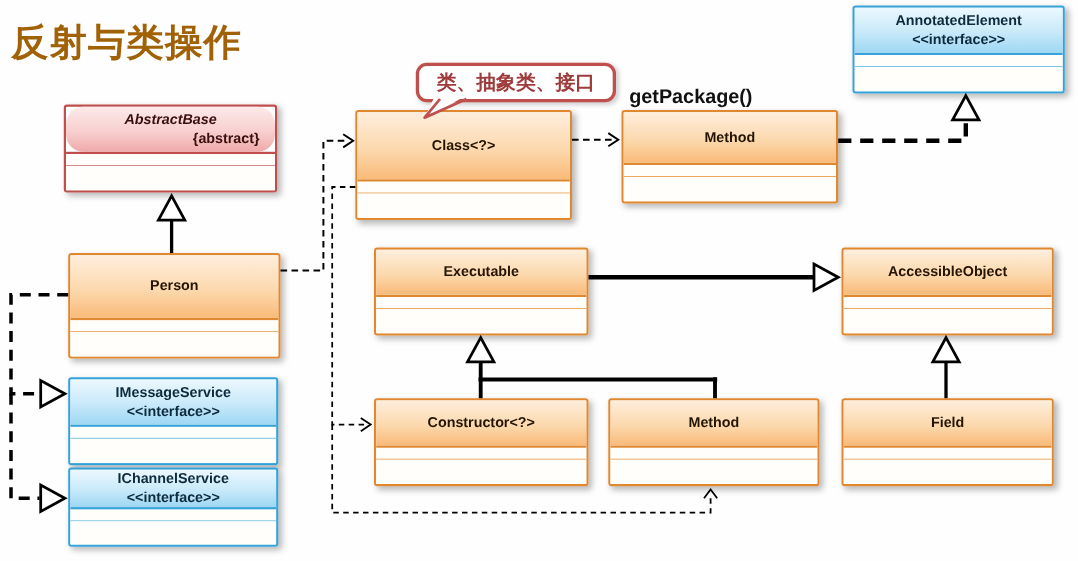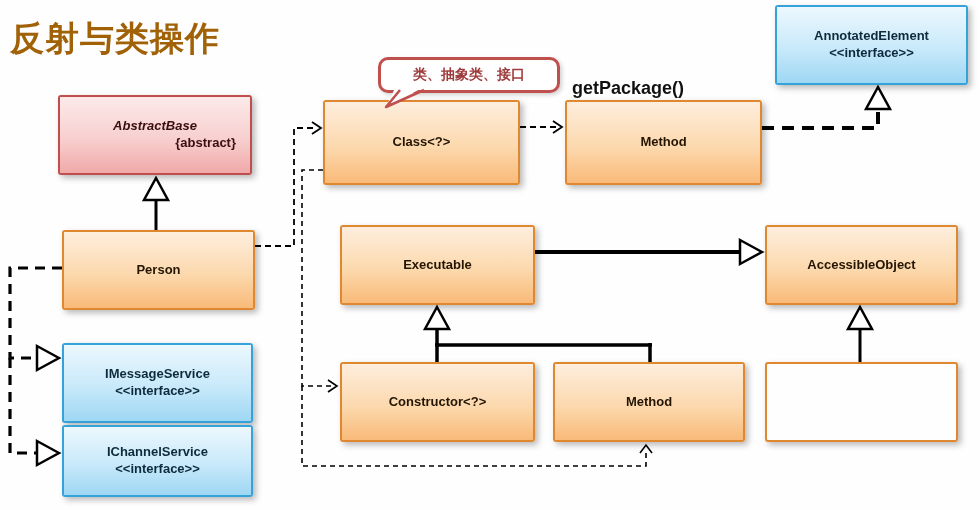--- a/index.html
+++ b/index.html
@@ -1,67 +1,67 @@
 <!DOCTYPE html>
 <html><head>
 <meta charset="utf-8">
 <style>
   * { margin:0; padding:0; box-sizing:border-box; }
   body { background:#ffffff; font-family:"Liberation Sans", sans-serif; }
   .stage { position:relative; width:980px; height:510px; background:#fefefe; overflow:hidden; }
 
   .page-title { position:absolute; left:10px; top:16px; font-size:34px; font-weight:700; color:#a16207; letter-spacing:1px; }
 
-  .uml-box { position:absolute; display:flex; border-radius:3px; box-shadow:3px 3px 6px rgba(0,0,0,0.28); z-index:2; }
+  .uml-box { position:absolute; display:flex; flex-direction:column; border-radius:3px; box-shadow:3px 3px 6px rgba(0,0,0,0.28); z-index:2; }
   .uml-head { flex:1; display:flex; flex-direction:column; justify-content:center; align-items:center; font-weight:700; font-size:13px; color:#241503; line-height:1.3; }
   .uml-row1 { height:13px; background:#fffefb; }
   .uml-row2 { height:22px; background:#fffefb; }
 
   .orange { border:2px solid #e0882f; }
   .orange .uml-head { background:linear-gradient(to bottom,#feeedd 0%,#fcd9ae 55%,#f9ba79 100%); }
   .orange .uml-row1 { border-top:2px solid #e0882f; border-bottom:1.5px solid #eda763; }
   .orange .uml-row2 { }
 
   .blue { border:2px solid #35a3d9; }
   .blue .uml-head { background:linear-gradient(to bottom,#ecf8fe 0%,#c8e9fa 55%,#9ed7f3 100%); color:#0d2b3d; }
   .blue .uml-row1 { border-top:2px solid #35a3d9; border-bottom:1.5px solid #7cc5e8; }
 
   .pink { border:2px solid #bf4e4c; }
-  .pink .uml-head { background:linear-gradient(to bottom,#fceaea 0%,#f8cfcf 55%,#f0a9a9 100%); color:#3a0f0f; }
+  .pink .uml-head { background:linear-gradient(to bottom,#fceaea 0%,#f8cfcf 55%,#f0a9a9 100%); color:#3a0f0f;border-radius:16px; }
   .pink .uml-row1 { border-top:2px solid #bf4e4c; border-bottom:1.5px solid #d98f8d; }
 
   .name-line { width:100%; text-align:center; }
   .name-italic { font-style:italic; }
   .stereo-line { width:100%; text-align:center; }
   .stereo-right { text-align:right; padding-right:14px; }
 
   .connector-layer { position:absolute; left:0; top:0; width:980px; height:510px; z-index:6; pointer-events:none; }
 
-  .callout { position:absolute; left:378px; top:57px; width:182px; height:36px; border:3px solid #c0504d; border-radius:10px; background:#ffffff; z-index:7; display:flex; align-items:center; justify-content:center; font-size:14px; font-weight:700; color:#9e3b3b; box-shadow:2px 2px 4px rgba(0,0,0,0.18); }
+  .callout { position:absolute; left:378px; top:57px; width:182px; height:36px; border:3px solid #c0504d; border-radius:10px; background:#ffffff; z-index:7; display:flex; align-items:center; justify-content:center; font-size:18px; font-weight:700; color:#9e3b3b; box-shadow:2px 2px 4px rgba(0,0,0,0.18); }
   .callout-tail-svg { position:absolute; left:0; top:0; width:980px; height:510px; z-index:8; pointer-events:none; }
 
   .free-label { position:absolute; font-weight:700; font-size:18px; color:#111111; z-index:4; }
 </style>
 </head>
 <body>
 
 <div class="stage">
 
   <div class="page-title">反射与类操作</div>
 
   <div class="uml-box pink" style="left:58px;top:95px;width:194px;height:80px">
     <div class="uml-head">
       <div class="name-line name-italic">AbstractBase</div>
       <div class="stereo-line stereo-right">{abstract}</div>
     </div>
     <div class="uml-row1"></div>
     <div class="uml-row2"></div>
   </div>
 
-  <div class="uml-box orange" style="left:62px;top:230px;width:193px;height:80px">
+  <div class="uml-box orange" style="left:62px;top:230px;width:193px;height:96px">
     <div class="uml-head">
       <div class="name-line">Person</div>
     </div>
     <div class="uml-row1"></div>
     <div class="uml-row2"></div>
   </div>
 
   <div class="uml-box blue" style="left:62px;top:343px;width:191px;height:80px">
     <div class="uml-head">
       <div class="name-line">IMessageService</div>
@@ -73,21 +73,21 @@
 
   <div class="uml-box blue" style="left:62px;top:425px;width:191px;height:72px">
     <div class="uml-head">
       <div class="name-line">IChannelService</div>
       <div class="stereo-line">&lt;&lt;interface&gt;&gt;</div>
     </div>
     <div class="uml-row1"></div>
     <div class="uml-row2"></div>
   </div>
 
-  <div class="uml-box orange" style="left:323px;top:100px;width:197px;height:85px">
+  <div class="uml-box orange" style="left:323px;top:100px;width:197px;height:100px">
     <div class="uml-head">
       <div class="name-line">Class&lt;?&gt;</div>
     </div>
     <div class="uml-row1"></div>
     <div class="uml-row2"></div>
   </div>
 
   <div class="uml-box orange" style="left:565px;top:100px;width:197px;height:85px">
     <div class="uml-head">
       <div class="name-line">Method</div>
@@ -131,20 +131,23 @@
 
   <div class="uml-box orange" style="left:553px;top:362px;width:192px;height:80px">
     <div class="uml-head">
       <div class="name-line">Method</div>
     </div>
     <div class="uml-row1"></div>
     <div class="uml-row2"></div>
   </div>
 
   <div class="uml-box orange" style="left:765px;top:362px;width:193px;height:80px">
+    <div class="uml-head">
+      <div class="name-line">Field</div>
+    </div>
     <div class="uml-row1"></div>
     <div class="uml-row2"></div>
   </div>
 
   <div class="free-label" style="left:572px;top:78px">getPackage()</div>
 
   <div class="callout">
     <span>类、抽象类、接口</span>
   </div>
 

